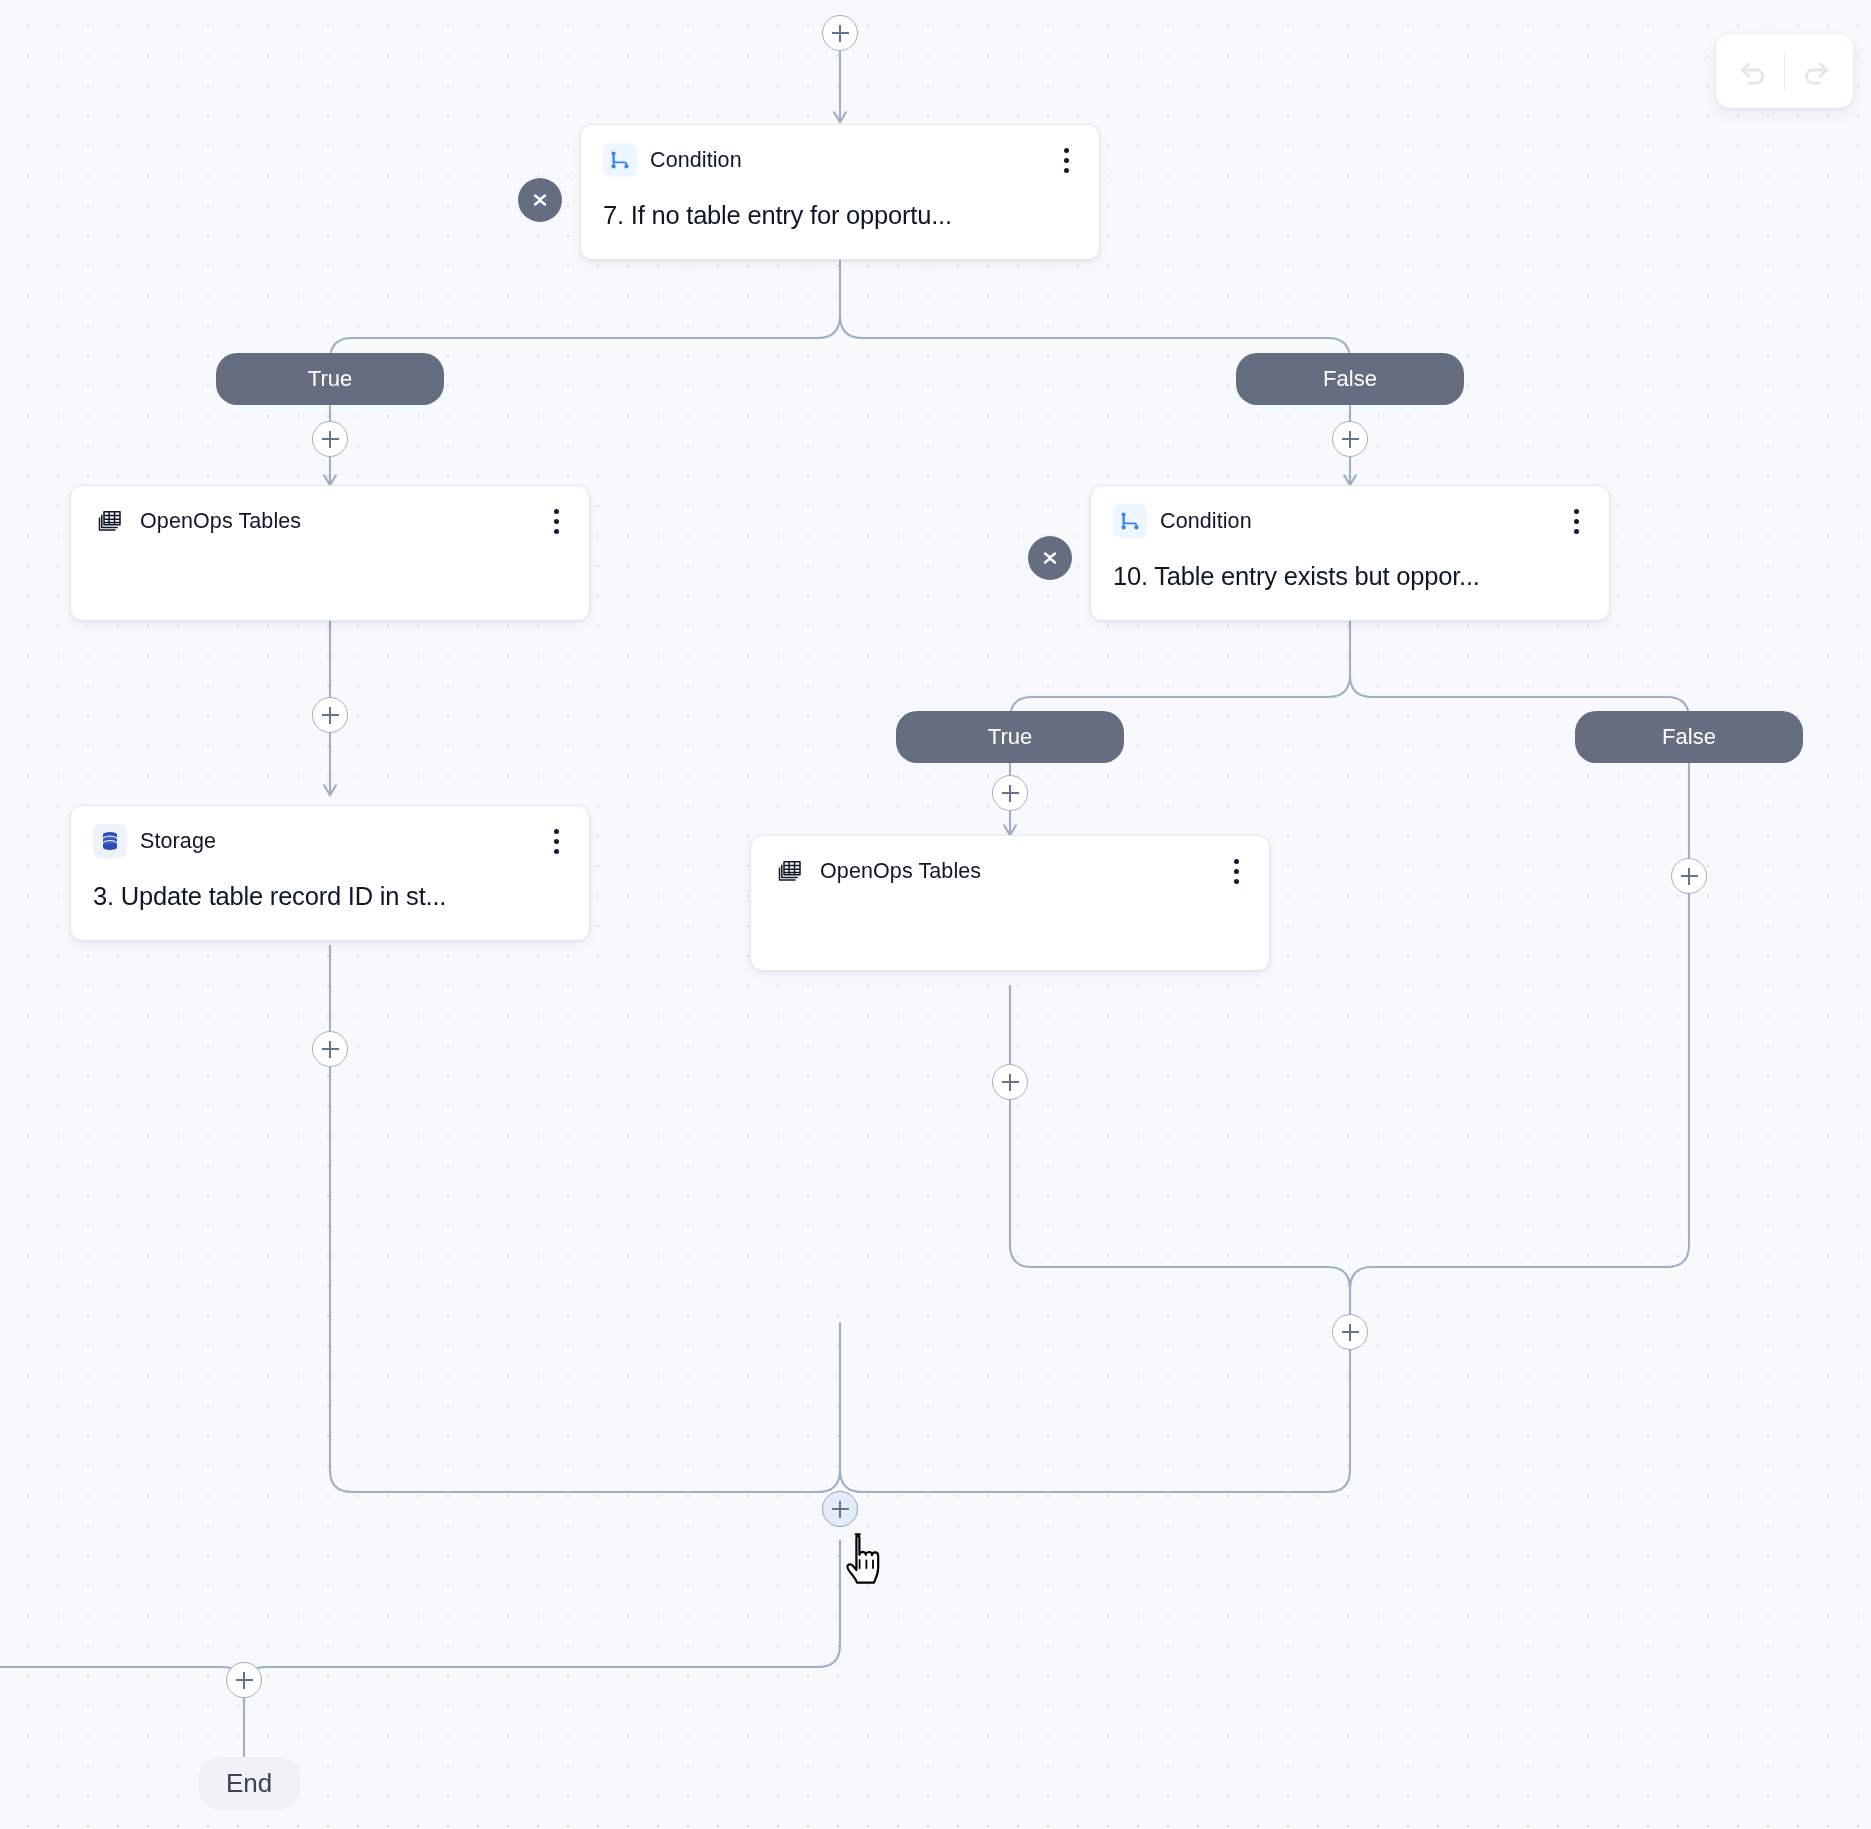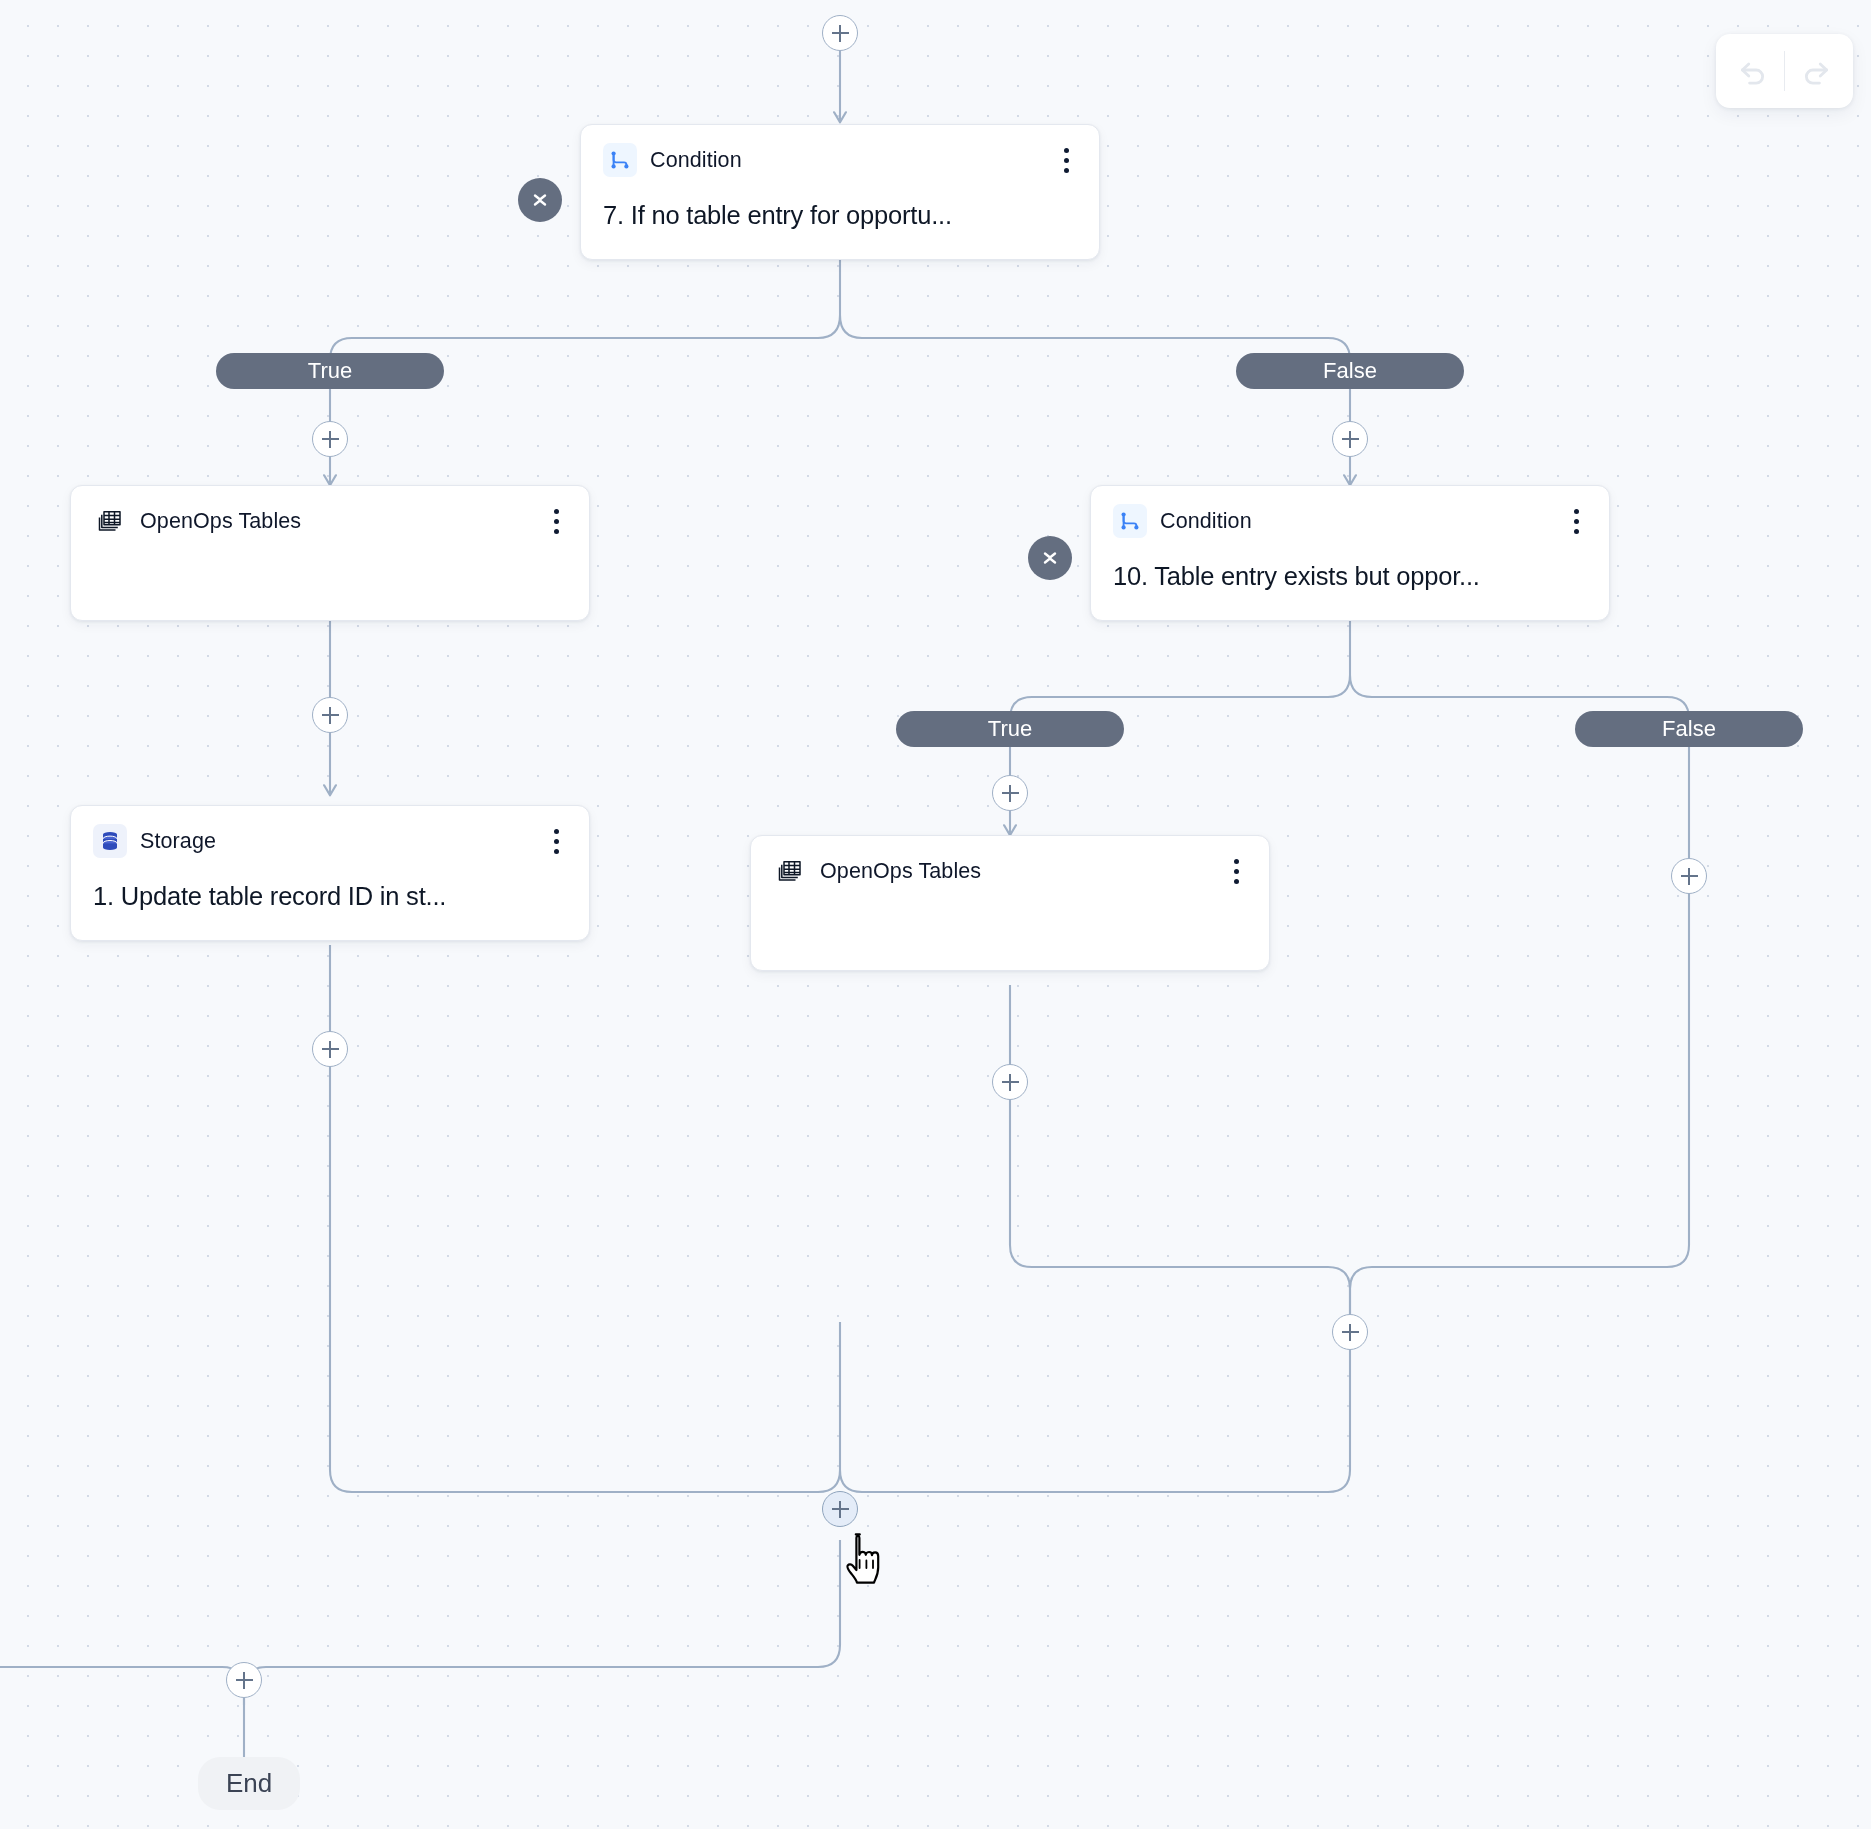--- a/index.html
+++ b/index.html
@@ -101,21 +101,21 @@
   .plus::before, .plus::after {
     content: "";
     position: absolute;
     background: #64748b;
   }
   .plus::before { width: 17px; height: 2.1px; }
   .plus::after  { width: 2.1px; height: 17px; }
   
   .pill {
     position: absolute;
-    height: 36px;
+    height: 52px;
     border-radius: 21px;
     background: #646e80;
     color: #ffffff;
     font-size: 22px;
     display: flex; align-items: center; justify-content: center;
     padding: 0 28px;
     z-index: 3;
     cursor: pointer;
   }
   
@@ -278,21 +278,21 @@
           <ellipse cx="11" cy="17.4" rx="7" ry="2.7" fill="#2f4cbb"></ellipse>
         </svg>
       </span>
       <span class="node-type">Storage</span>
       <span class="kebab">
           <i></i>
           <i></i>
           <i></i>
         </span>
     </div>
-    <div class="node-title">1. Update table record ID in st...</div>
+    <div class="node-title">3. Update table record ID in st...</div>
   </div>
 
   <div class="collapse-btn" style="left:1028px; top:536px;">
     <svg width="24" height="24" viewBox="0 0 24 24" fill="none" stroke="#ffffff" stroke-width="2.4" stroke-linecap="round" stroke-linejoin="round">
       <path d="M7 7.5 L12 11.5 L17 7.5"></path>
       <path d="M7 16.5 L12 12.5 L17 16.5"></path>
     </svg>
   </div>
   <div class="node" style="left:1090px; top:485px; width:520px; height:136px;">
     <div class="node-head">

